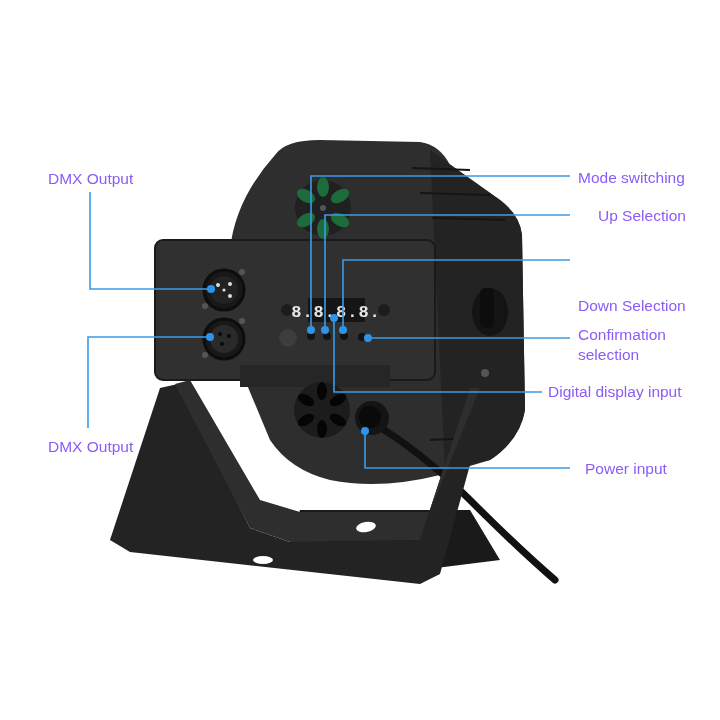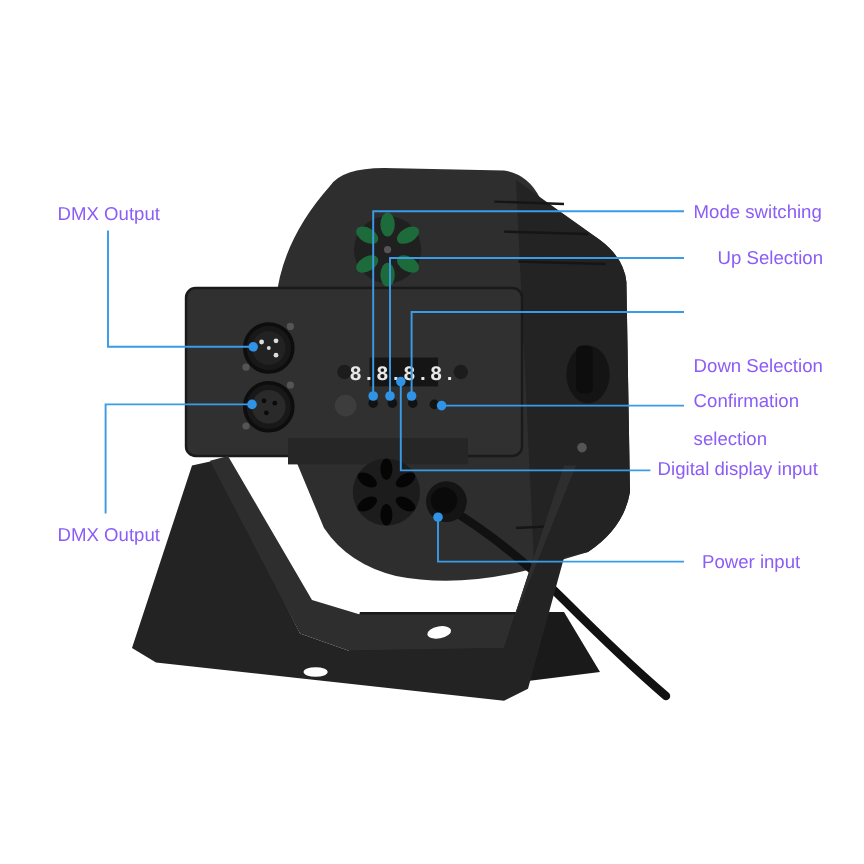--- a/index.html
+++ b/index.html
@@ -138,16 +138,16 @@
       <circle cx="365" cy="431" r="4"></circle>
     </g>
   </svg>
 
   <div class="label" style="left:48px;top:169px;">DMX Output</div>
   <div class="label" style="left:48px;top:437px;">DMX Output</div>
   <div class="label" style="left:578px;top:168px;">Mode switching</div>
   <div class="label" style="left:598px;top:206px;">Up Selection</div>
   <div class="label" style="left:578px;top:252px;margin-top:44px;">Down Selection</div>
   <div class="label" style="left:578px;top:325px;">Confirmation</div>
-  <div class="label" style="left:578px;top:345px;margin-top:12px;">selection</div>
+  <div class="label" style="left:578px;top:345px;">selection</div>
   <div class="label" style="left:548px;top:382px;">Digital display input</div>
   <div class="label" style="left:585px;top:459px;">Power input</div>
 </div>
 
 </body></html>

